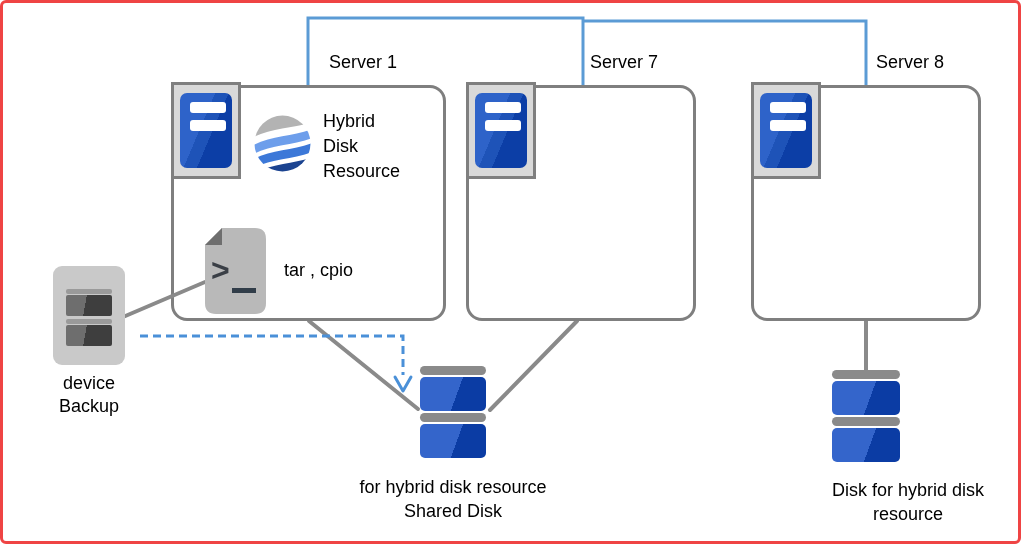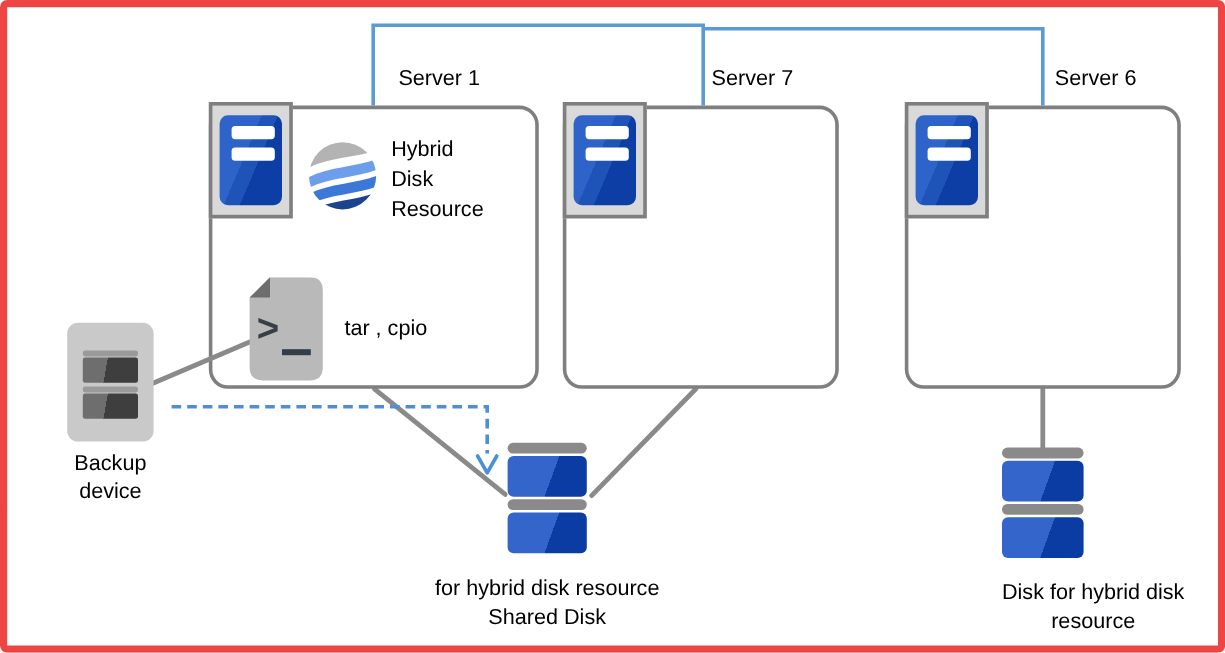--- a/index.html
+++ b/index.html
@@ -1,20 +1,20 @@
 <!DOCTYPE html>
 <html><head>
 <meta charset="utf-8">
 <style>
   html,body{margin:0;padding:0;background:#ffffff;}
   #canvas{
     position:relative;
     width:1021px;height:544px;
     background:#ffffff;
-    border:6px solid #ef4444;
+    border:3px solid #ef4444;
     border-radius:6px;
     box-sizing:border-box;
     overflow:hidden;
     font-family:"Liberation Sans","DejaVu Sans",sans-serif;
     color:#000;
   }
   .abs{position:absolute;}
   svg.layer{position:absolute;left:0;top:0;width:1021px;height:544px;pointer-events:none;}
 
   
@@ -93,21 +93,21 @@
   <div class="server-box" style="left:748px;top:82px;width:230px;height:236px;"></div>
 
   <svg class="layer">
     <path class="gray-line" d="M120 314 L202 279"></path>
     <path class="dash-line" d="M137 333 L400 333 L400 372"></path>
     <path class="chevron" d="M392 374 L400 388 L408 374"></path>
   </svg>
 
   <div class="lbl" style="left:326px;top:49px;">Server 1</div>
   <div class="lbl" style="left:587px;top:49px;">Server 7</div>
-  <div class="lbl" style="left:873px;top:49px;">Server 6</div>
+  <div class="lbl" style="left:873px;top:49px;">Server 8</div>
 
   <div class="srv-icon" style="left:168px;top:79px;">
     <div class="srv-blue">
       <div class="srv-bar b1"></div>
       <div class="srv-bar b2"></div>
     </div>
   </div>
   <div class="srv-icon" style="left:463px;top:79px;">
     <div class="srv-blue">
       <div class="srv-bar b1"></div>
@@ -151,22 +151,22 @@
 
   <div class="lbl" style="left:281px;top:257px;">tar , cpio</div>
 
   <div class="backup-body">
     <div class="tape-bar" style="top:23px;"></div>
     <div class="tape-slot" style="top:29px;"></div>
     <div class="tape-bar" style="top:53px;"></div>
     <div class="tape-slot" style="top:59px;"></div>
   </div>
   <div class="lbl-center" style="left:26px;top:369px;width:120px;line-height:23px;">
+    <span style="display:block;">device</span>
     <span style="display:block;">Backup</span>
-    <span style="display:block;">device</span>
   </div>
 
   <div class="disk-stack" style="left:417px;top:363px;width:66px;">
     <div class="disk-bar"></div>
     <div class="disk-body"></div>
     <div class="disk-bar"></div>
     <div class="disk-body"></div>
   </div>
   <div class="lbl-center" style="left:334px;top:472px;width:232px;line-height:24px;">
     <span style="display:block;">for hybrid disk resource</span>

